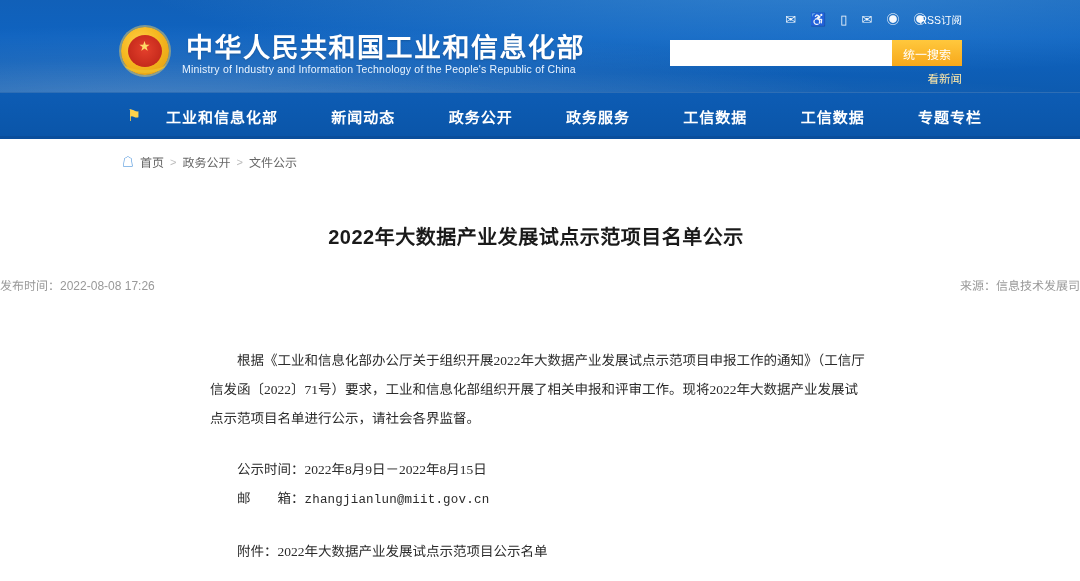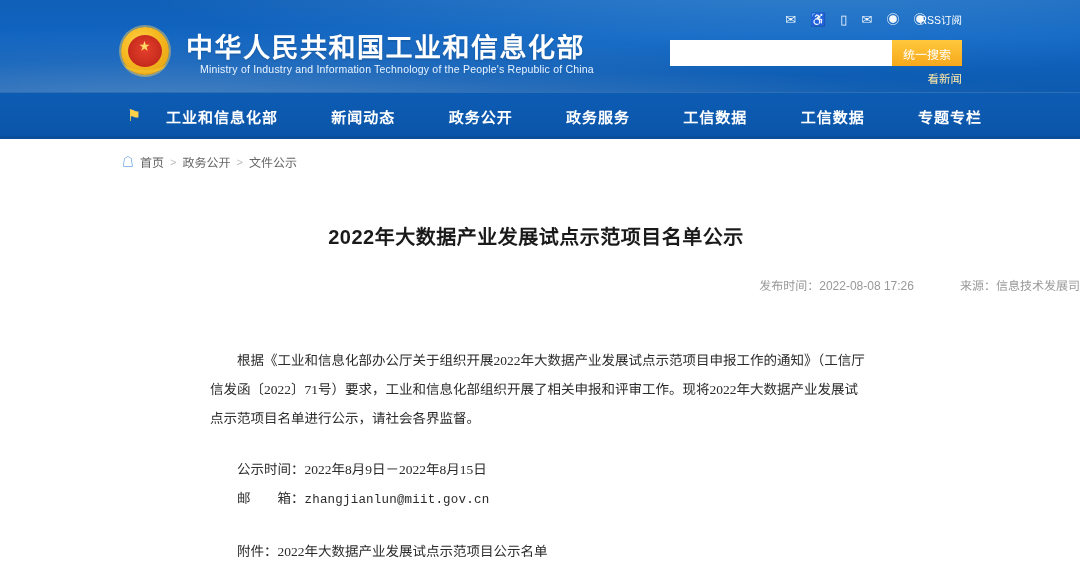--- a/index.html
+++ b/index.html
@@ -85,21 +85,21 @@
     top: 26px;
     color: #ffffff;
     font-size: 27px;
     font-weight: bold;
     letter-spacing: 1.5px;
     white-space: nowrap;
     text-shadow: 0 1px 2px rgba(0,0,0,0.18);
   }
   .site-subtitle {
     position: absolute;
-    left: 200px;
+    left: 182px;
     top: 63px;
     color: #eaf4ff;
     font-size: 10.5px;
     letter-spacing: 0.2px;
     white-space: nowrap;
   }
 
   
   .top-icons {
     position: absolute;
@@ -258,21 +258,21 @@
     text-align: center;
     font-size: 20px;
     font-weight: bold;
     color: #1a1a1a;
     margin: 38px 8px 0 0;
     letter-spacing: 0.5px;
   }
   .doc-meta {
     margin-top: 26px;
     display: flex;
-    justify-content: flex-end;
+    justify-content: space-between;
     gap: 46px;
     font-size: 12px;
     color: #999;
   }
   .divider {
     width: 756px;
     margin: 22px auto 0 auto;
     border-top: 1px dashed #e2e2e2;
     opacity: 0;
   }

